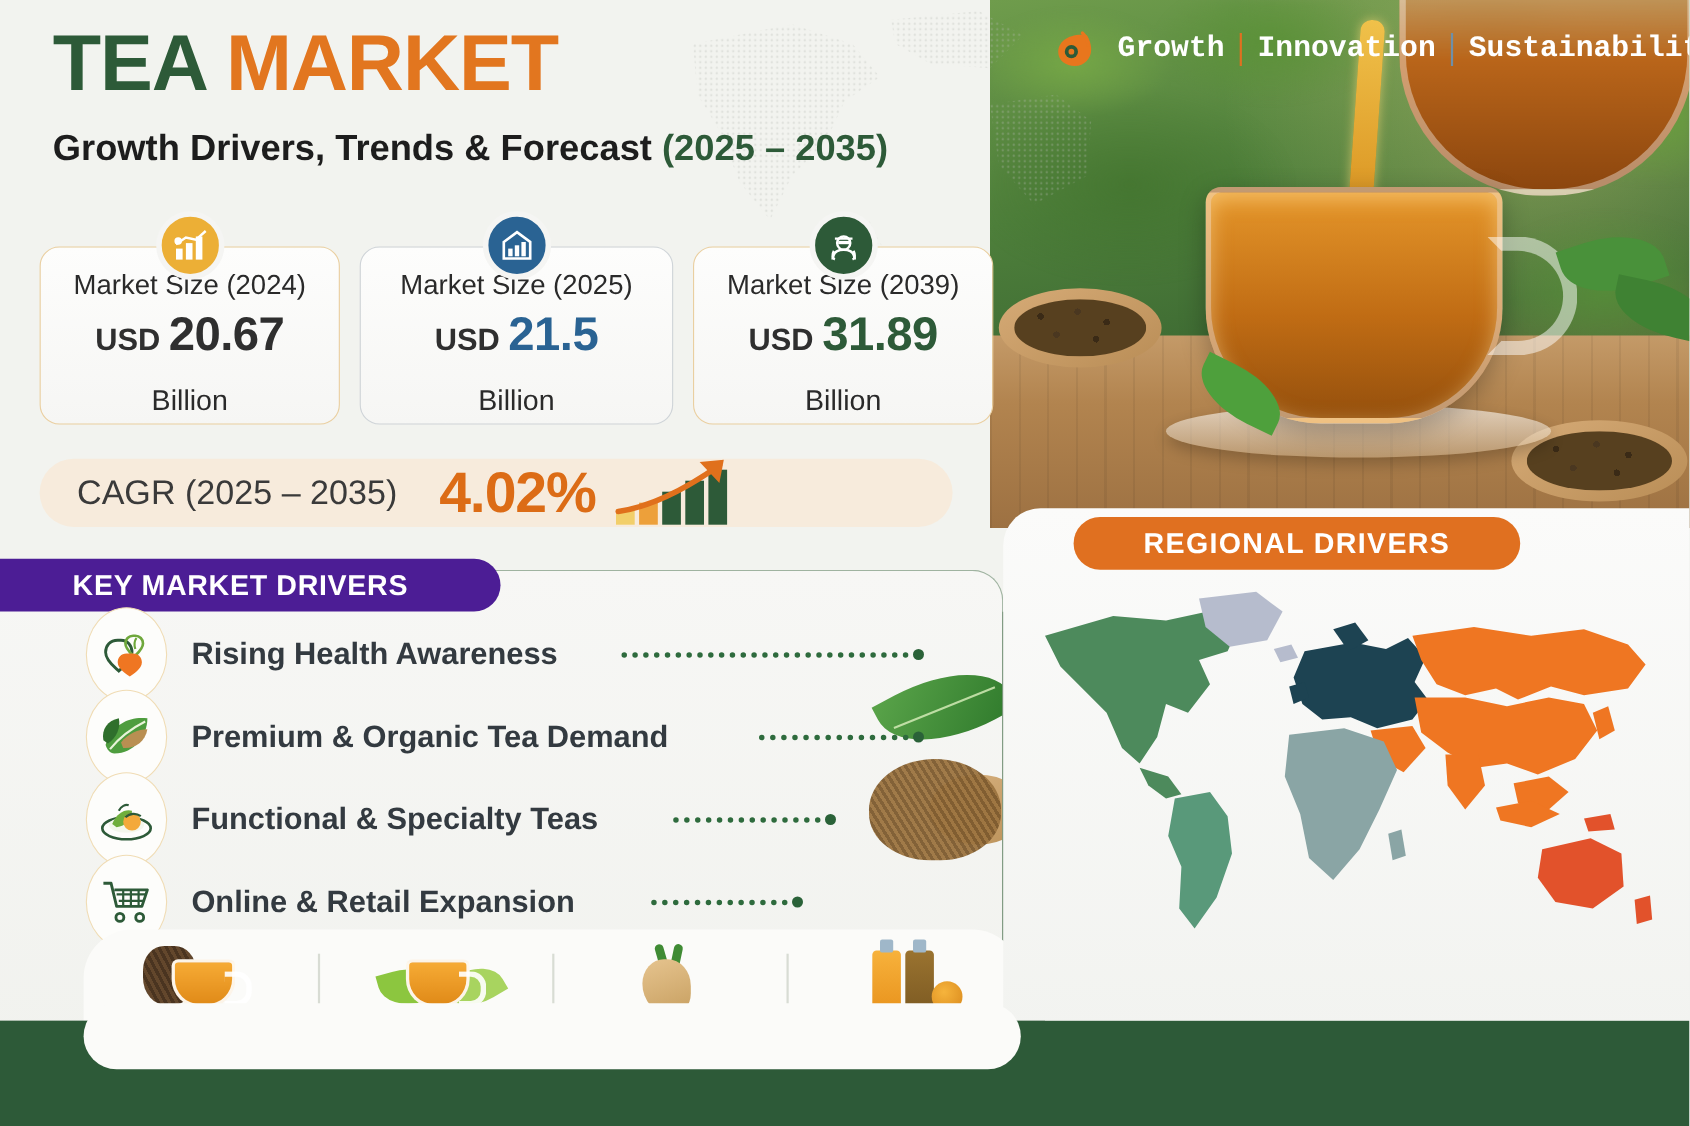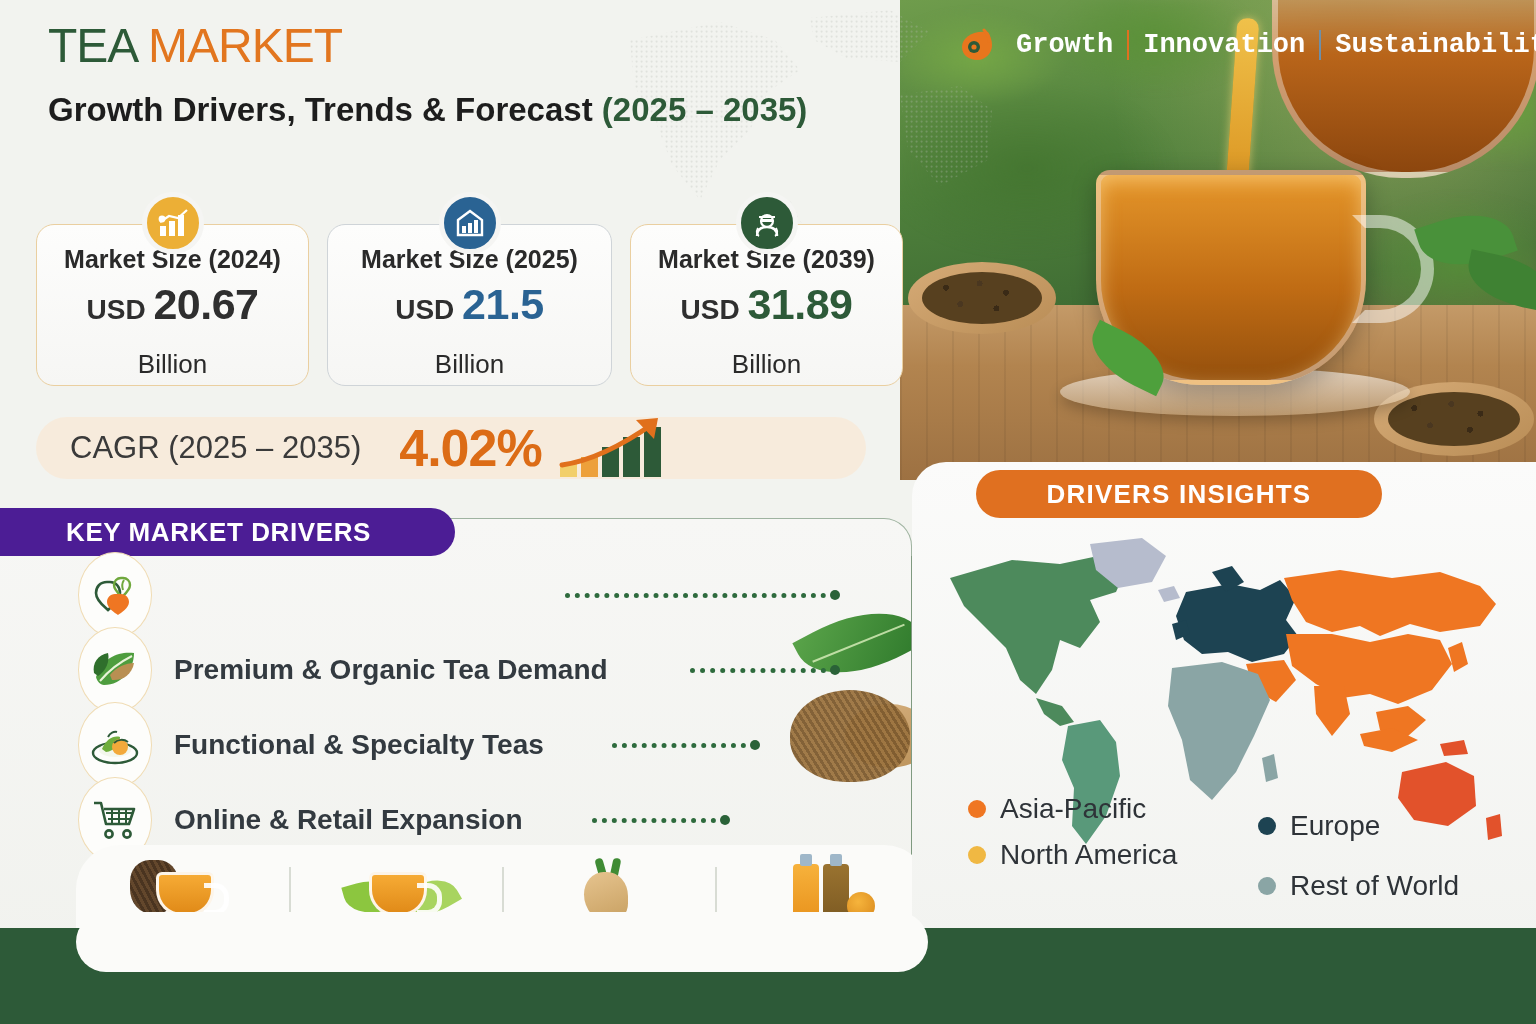--- a/index.html
+++ b/index.html
@@ -109,21 +109,21 @@
 
   
   .title-map {
     position: absolute; left: 600px; top: 0; width: 400px; height: 330px;
     opacity: .30;
   }
 
   
   .header { position: absolute; left: 48px; top: 22px; width: 880px; }
   .title {
-    font-size: 48px; font-weight: 400; letter-spacing: -1px;
+    font-size: 72px; font-weight: 700; letter-spacing: -1px;
     line-height: 1.02;
   }
   .title .t-green  { color: #2d5a38; }
   .title .t-orange { color: #e2761f; }
   .subtitle {
     margin-top: 20px;
     font-size: 33px; font-weight: 600; color: #1d1d1d;
     white-space: nowrap;
   }
   .subtitle .yrs { color: #2d5a38; font-weight: 700; }
@@ -147,21 +147,21 @@
   .stat-card.c3 { border: 1.6px solid #eacfa0; }
   .stat-icon {
     position: absolute; top: -33px; left: 50%; transform: translateX(-50%);
     width: 62px; height: 62px; border-radius: 50%;
     display: flex; align-items: center; justify-content: center;
     border: 5px solid #f5f5f3;
   }
   .stat-icon.gold  { background: #ecaf36; }
   .stat-icon.blue  { background: #2a6393; }
   .stat-icon.green { background: #2d5a38; }
-  .stat-label { font-size: 25px; color: #2a2a2a; font-weight: 700; }
+  .stat-label { font-size: 25px; color: #2a2a2a; font-weight: 400; }
   .stat-value { font-size: 28px; font-weight: 700; color: #2f2f2f; margin-top: 6px; }
   .stat-value .big { font-size: 43px; font-weight: 800; letter-spacing: -.5px; }
   .stat-card.c2 .stat-value .big { color: #2a6393; }
   .stat-card.c3 .stat-value .big { color: #2d5a38; }
   .stat-unit { font-size: 26px; color: #2a2a2a; margin-top: 20px; }
 
   
   .cagr {
     position: absolute; left: 36px; top: 417px;
     width: 830px; height: 62px;
@@ -523,20 +523,21 @@
 
   <div class="driver-row" style="top:556px">
     <div class="driver-badge">
       <svg width="48" height="46" viewBox="0 0 48 46">
         <path d="M16 10 C9 10 5 15 5 21 C5 29 14 35 17 38 C20 35 29 29 29 21 C29 15 25 10 19 10 C18 10 17 10 16 10 Z" fill="none" stroke="#2d5a38" stroke-width="2.6"></path>
         <path d="M30 6 C26 6 23 9 23 13 C23 18 29 23 31 25 C33 23 39 18 39 13 C39 9 36 6 32 6 Z" fill="none" stroke="#6fa83c" stroke-width="2.4"></path>
         <path d="M33 8 C31 11 31 15 32 18" stroke="#6fa83c" stroke-width="2" fill="none"></path>
         <path d="M24 22 C19 22 16 26 16 30 C16 36 24 41 27 43 C30 41 38 36 38 30 C38 26 35 22 30 22 C28 22 26 22 24 22 Z" fill="#ef7622"></path>
       </svg>
     </div>
+    <div class="driver-text">Rising Health Awareness</div>
   </div>
   <div class="dotline" style="left:565px; top:590px; width:275px;">
     <div class="dashes"></div>
       <div class="enddot"></div>
   </div>
 
   <div class="driver-row" style="top:631px">
     <div class="driver-badge">
       <svg width="50" height="46" viewBox="0 0 50 46">
         <path d="M6 30 C12 10 30 4 44 6 C44 22 32 38 14 38 C10 38 7 34 6 30 Z" fill="#4e9d3e"></path>
@@ -628,21 +629,21 @@
         <div class="bottle b2"></div>
         <div class="apricot"></div>
       </div>
       <div class="type-label">Ready-to-Drink</div>
     </div>
   </div>
 
   <div class="region-panel"></div>
 
   <div class="region-head">
-    <span>DRIVERS INSIGHTS</span>
+    <span>REGIONAL DRIVERS</span>
   </div>
 
   <svg class="world-map" viewBox="0 0 590 330">
 
     <path fill="#4d8a5c" d="M10 48 L72 30 L120 34 L158 26 L186 40 L176 62 L150 70 L160 92 L140 118 L120 110 L112 140 L96 164 L80 150 L66 118 L44 96 L24 76 Z"></path>
     <path fill="#4d8a5c" d="M96 168 L122 176 L134 192 L120 196 L104 184 Z"></path>
 
     <path fill="#59997a" d="M128 196 L160 190 L176 212 L180 246 L166 286 L146 314 L132 296 L134 258 L122 230 Z"></path>
 
     <path fill="#b6bccd" d="M150 14 L202 8 L226 26 L212 52 L178 58 L156 40 Z"></path>
@@ -662,38 +663,20 @@
     <path fill="#ef7622" d="M420 204 L452 198 L478 210 L452 222 L424 216 Z"></path>
 
     <path fill="#8aa5a5" d="M232 138 L282 132 L318 144 L330 170 L314 206 L296 242 L272 270 L250 250 L242 210 L228 176 Z"></path>
     <path fill="#8aa5a5" d="M322 228 L334 224 L338 248 L326 252 Z"></path>
 
     <path fill="#e2522b" d="M462 242 L506 232 L534 246 L536 276 L508 296 L474 290 L458 268 Z"></path>
     <path fill="#e2522b" d="M546 288 L560 284 L562 306 L548 310 Z"></path>
     <path fill="#e2522b" d="M500 214 L524 210 L528 224 L504 226 Z"></path>
   </svg>
 
-  <div class="legend">
-    <div class="legend-item ap">
-      <span class="legend-dot" style="background:#ef7622"></span>
-      <span class="legend-label">Asia-Pacific</span>
-    </div>
-    <div class="legend-item na">
-      <span class="legend-dot" style="background:#f0b843"></span>
-      <span class="legend-label">North America</span>
-    </div>
-    <div class="legend-item eu">
-      <span class="legend-dot" style="background:#1d4352"></span>
-      <span class="legend-label">Europe</span>
-    </div>
-    <div class="legend-item rw">
-      <span class="legend-dot" style="background:#8aa5a5"></span>
-      <span class="legend-label">Rest of World</span>
-    </div>
-  </div>
 
   <div class="footer"></div>
   <div class="footer-left"></div>
   <div class="footer-notch"></div>
 
   <div class="footer-items">
     <svg class="footer-logo" viewBox="0 0 34 34">
       <path d="M28 4 C12 2 2 10 2 19 C2 27 9 32 17 32 C26 32 32 25 32 17 C32 12 30 7 28 4 Z" fill="#e8761d"></path>
       <circle cx="14" cy="19" r="6" fill="#2d5a38"></circle>
       <circle cx="14" cy="19" r="2.6" fill="#e8761d"></circle>

